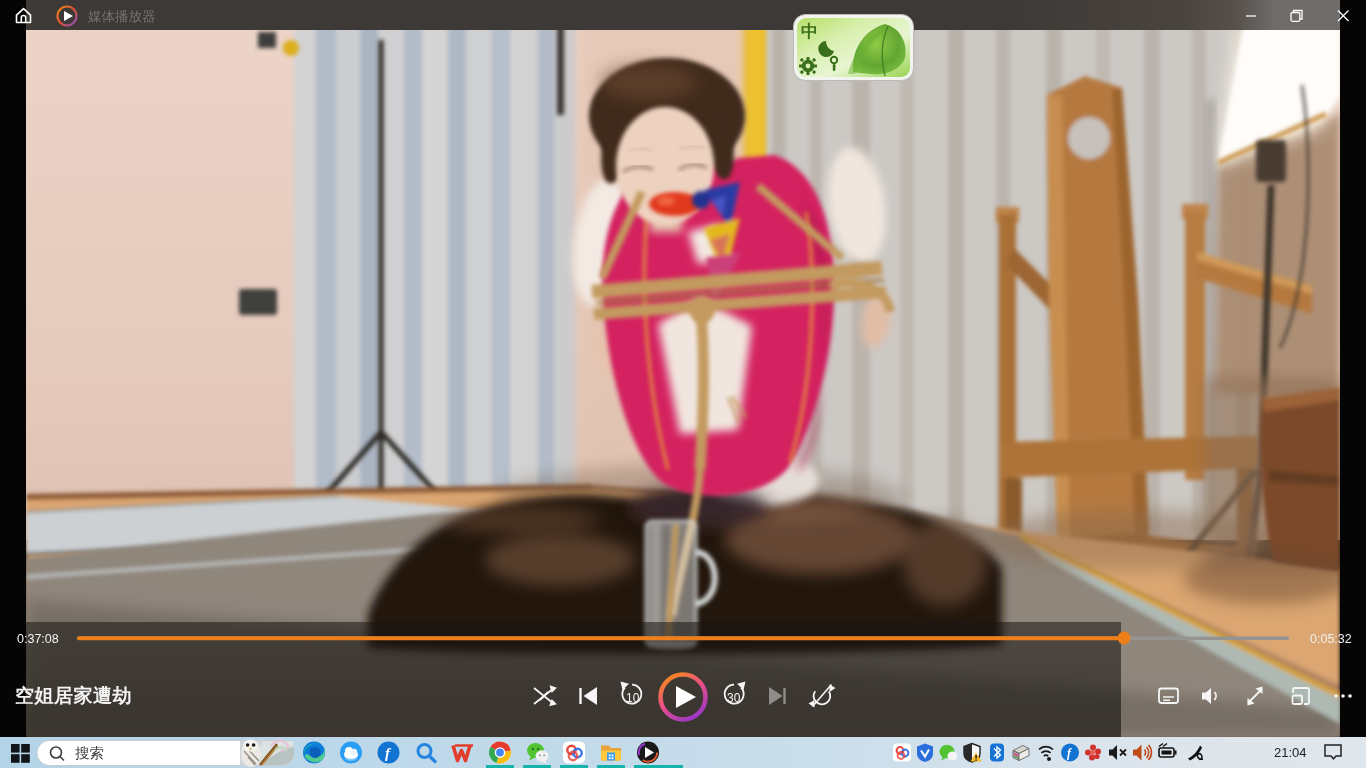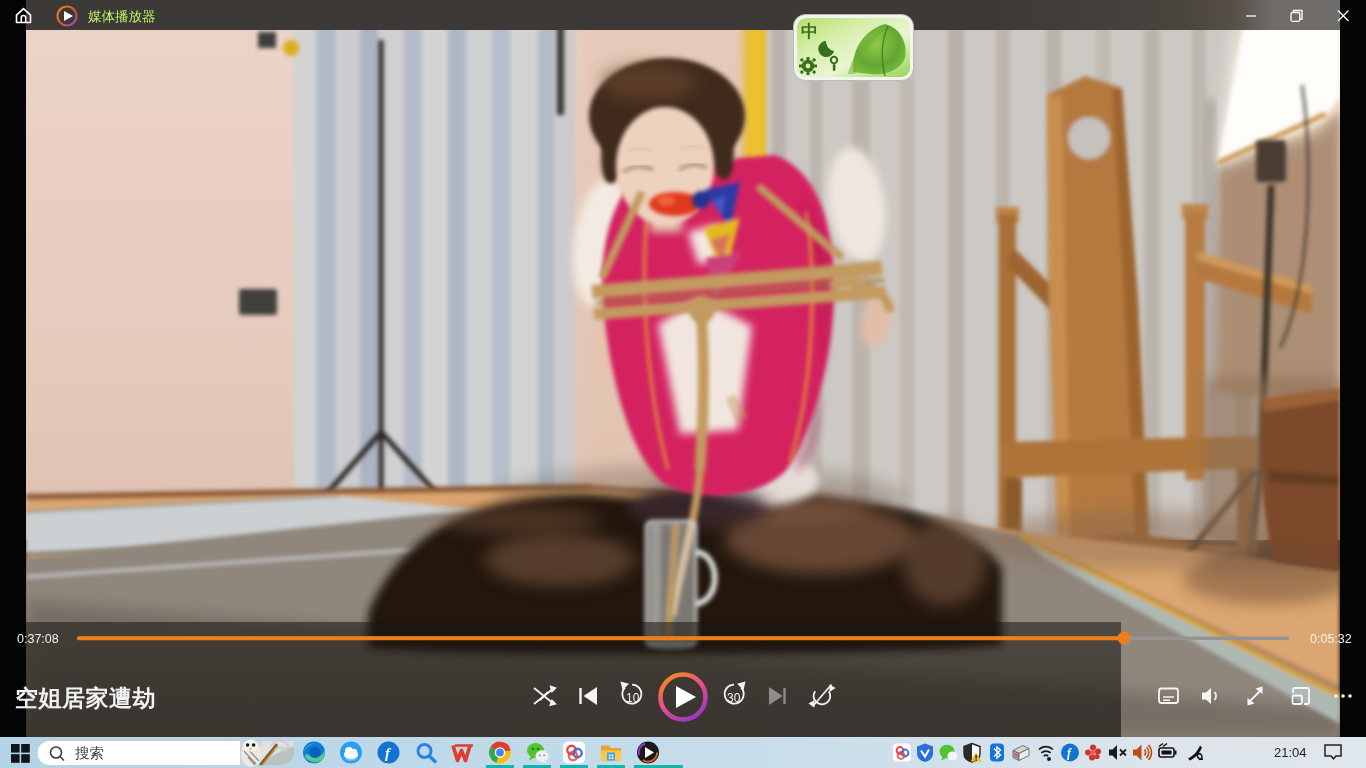--- a/index.html
+++ b/index.html
@@ -283,21 +283,21 @@
       <path d="M1267,71 L1267,68 C1267,66.9 1267.9,66 1269,66 L1281,66 C1282.1,66 1283,66.9 1283,68 L1283,80 C1283,81.1 1282.1,82 1281,82 L1278,82"></path>
       <rect x="1266.5" y="73.5" width="9.5" height="8.5" rx="1.5"></rect>
     </g>
 
     <g fill="#f5f5f5">
       <circle cx="1310" cy="74" r="1.8"></circle>
           <circle cx="1317" cy="74" r="1.8"></circle>
           <circle cx="1324" cy="74" r="1.8"></circle>
     </g>
   </svg>
-  <span class="t" style="left:-11px;top:61px;font-size:23px;font-weight:bold;letter-spacing:0.5px;">空姐居家遭劫</span>
+  <span class="t" style="left:-11px;top:61px;font-size:19px;font-weight:bold;letter-spacing:0.5px;">空姐居家遭劫</span>
 </div>
   <div id="titlebar">
   <div id="tbfill"></div>
   <svg width="1366" height="30" style="position:absolute;left:0;top:0">
     <defs>
       <linearGradient id="ringg" x1="0" y1="0" x2="1" y2="1">
         <stop offset="0" stop-color="#f08a1e"></stop>
             <stop offset="0.5" stop-color="#e0512e"></stop>
             <stop offset="1" stop-color="#8a4fd0"></stop>
       </linearGradient>
@@ -311,21 +311,21 @@
     <circle cx="67" cy="16" r="9.5" fill="none" stroke="url(#ringg)" stroke-width="2.2"></circle>
     <polygon points="64,11 73,16 64,21" fill="#ffffff"></polygon>
 
     <line x1="1246" y1="16" x2="1256" y2="16" stroke="#fff" stroke-width="1.3"></line>
     <g stroke="#fff" stroke-width="1.3" fill="none">
       <path d="M1293.5,12.5 L1293.5,10.5 L1302,10.5 L1302,19 L1300,19"></path>
       <rect x="1291" y="12.5" width="8.8" height="8.8" rx="1.5"></rect>
       <path d="M1338,10.5 L1348.5,21 M1348.5,10.5 L1338,21"></path>
     </g>
   </svg>
-  <span class="t" style="left:88px;top:8px;font-size:13.5px;color:#bef264;">媒体播放器</span>
+  <span class="t" style="left:88px;top:8px;font-size:13.5px;color:#737373;">媒体播放器</span>
 </div>
   <div class="bar" style="left:0"></div>
   <div class="bar" style="left:1340px"></div>
   <div id="widget" style="position:absolute;left:793px;top:14px;width:121px;height:67px;z-index:6;">
   <svg width="121" height="67">
     <defs>
       <linearGradient id="wgbg" x1="0" y1="0" x2="1" y2="1">
         <stop offset="0" stop-color="#b8e06a"></stop>
             <stop offset="0.35" stop-color="#d8efae"></stop>
         <stop offset="0.62" stop-color="#e9f5d2"></stop>

